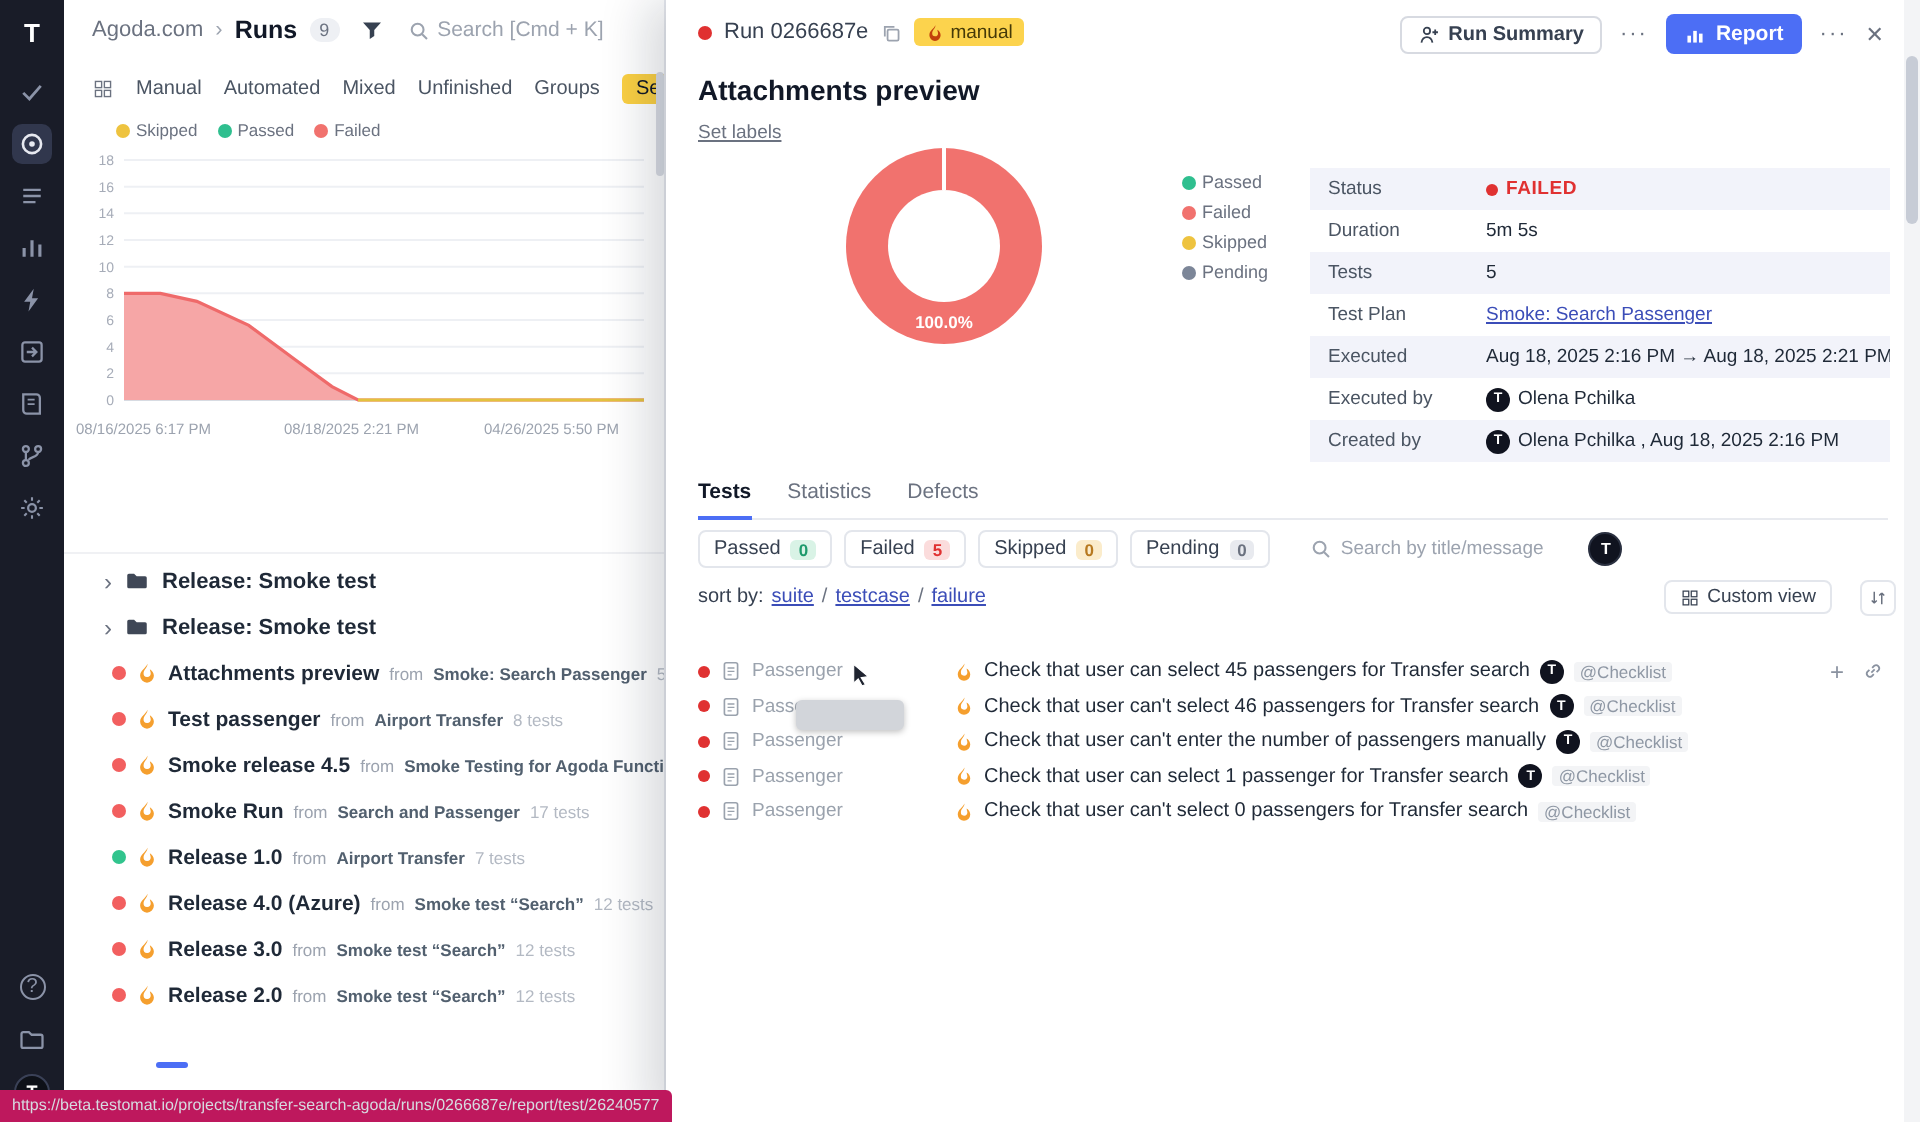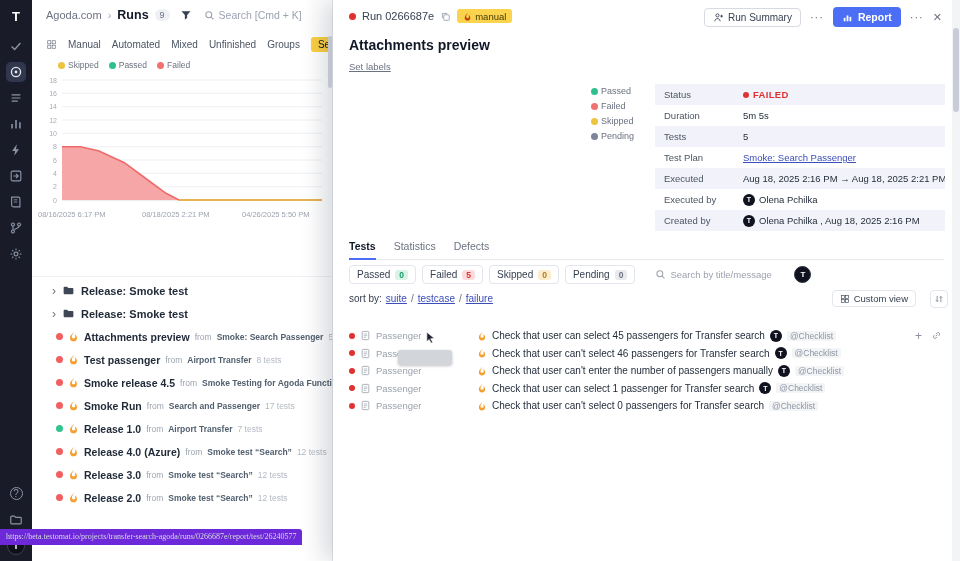--- a/index.html
+++ b/index.html
@@ -63,21 +63,21 @@
 
   
   .detail{position:absolute;left:333px;top:0;width:627px;height:100%;background:#fff;box-shadow:-10px 0 22px rgba(15,23,42,.16);z-index:10;}
   .dt-head{position:absolute;left:16px;top:9px;display:flex;align-items:center;gap:6px;}
   .dt-head .run-id{font-size:11px;color:#374151;}
   .copy-ic{color:#9ca3af;display:flex;}
   .copy-ic svg{width:11px;height:11px;display:block;}
   .manual-badge{display:flex;align-items:center;gap:3px;background:#fcd34d;border-radius:3px;padding:1.5px 6px;font-size:9.5px;color:#453a08;}
   .manual-badge svg{width:9px;height:9px;}
   .dt-actions{position:absolute;right:18px;top:7px;display:flex;align-items:center;gap:9px;}
-  .btn-outline{display:flex;align-items:flex-end;gap:4px;border:1px solid #d7dae1;border-radius:4px;padding:3px 8px;font-size:10px;color:#374151;background:#fff;}
+  .btn-outline{display:flex;align-items:flex-end;gap:4px;border:1px solid #d7dae1;border-radius:4px;padding:3px 8px;font-size:10px;color:#374151;background:#fff;font-weight:bold;}
   .btn-outline svg{width:11px;height:11px;}
   .icon-btn{color:#6b7280;font-size:11px;letter-spacing:1px;}
   .btn-primary{display:flex;align-items:center;gap:5px;background:#4c6ef5;color:#fff;border-radius:4px;padding:4px 9px;font-size:10.5px;font-weight:bold;}
   .btn-primary svg{width:11px;height:11px;}
   .dt-title{position:absolute;left:16px;top:37px;font-size:14px;font-weight:bold;color:#111827;}
   .set-labels{position:absolute;left:16px;top:61px;font-size:9.5px;color:#6b7280;text-decoration:underline;}
 
   .donut{position:absolute;left:90px;top:74px;width:98px;height:98px;border-radius:50%;}
   .donut .hole{position:absolute;inset:21px;background:#fff;border-radius:50%;}
   .donut .notch{position:absolute;left:50%;top:0;width:2px;height:21px;background:#fff;transform:translateX(-50%);}
@@ -131,21 +131,21 @@
   .t-actions .plus{font-size:12px;line-height:1;}
   .t-actions svg{width:11px;height:11px;}
   .drag-ghost{position:absolute;left:49px;top:23px;width:54px;height:15px;background:#d2d5da;border-radius:3px;box-shadow:0 1px 3px rgba(0,0,0,.25);z-index:3;}
   .cursor{position:absolute;left:75px;top:4px;z-index:4;}
   .cursor svg{width:13px;height:13px;display:block;}
 
   
   .win-scroll{position:absolute;right:0;top:0;width:8px;height:100%;background:#f3f4f6;z-index:20;}
   .win-thumb{position:absolute;right:1px;top:28px;width:6px;height:84px;background:#c7ccd6;border-radius:3px;}
 
-  .url-tip{position:absolute;left:0;bottom:16px;background:#6d28d9;color:#d7dae0;font-family:Liberation Serif, serif;font-size:8px;padding:3px 6px 4px;z-index:30;border-top-right-radius:3px;}
+  .url-tip{position:absolute;left:0;bottom:0;background:#be185d;color:#d7dae0;font-family:Liberation Sans, sans-serif;font-size:8px;padding:3px 6px 4px;z-index:30;border-top-right-radius:3px;}
 </style>
 </head>
 <body>
 
 <div class="app">
 
   <div class="sidebar">
     <div class="sb-logo">
         <span>T</span>
       </div>
@@ -458,20 +458,25 @@
           </svg>
           <span>Report</span>
         </span>
       <span class="icon-btn">···</span>
       <span class="x-btn">✕</span>
     </div>
 
     <div class="dt-title">Attachments preview</div>
     <a class="set-labels">Set labels</a>
 
+    <div class="donut" id="donut" style="background: conic-gradient(rgb(241, 114, 110) 0%, rgb(241, 114, 110) 100%);">
+      <div class="notch"></div>
+      <div class="hole"></div>
+      <div class="donut-label">100.0%</div>
+    </div>
 
     <div class="d-legend">
 
     <span class="lg-item">
           <span class="lg-dot" style="background: rgb(47, 191, 143);"></span>
           <span>Passed</span>
         </span>
         <span class="lg-item">
           <span class="lg-dot" style="background: rgb(241, 114, 110);"></span>
           <span>Failed</span>

